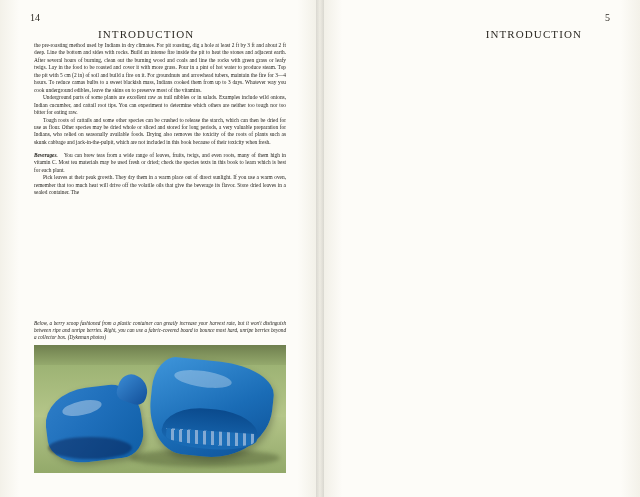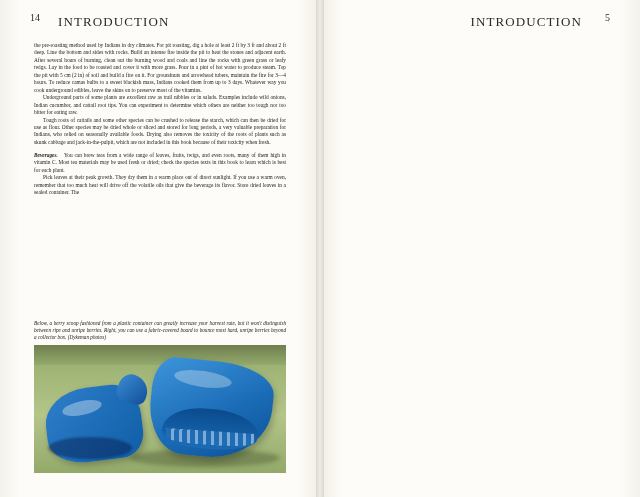--- a/index.html
+++ b/index.html
@@ -39,26 +39,27 @@
     position: absolute;
     left: 316px;
     top: 0;
     width: 8px;
     height: 497px;
     background: linear-gradient(to right, rgba(0,0,0,0.10), rgba(0,0,0,0.02) 45%, rgba(0,0,0,0.02) 55%, rgba(0,0,0,0.10));
   }
 
   .running-head {
     position: absolute;
-    top: 14px;
-    font-size: 13px;
+    top: 28px;
+    font-size: 11px;
     letter-spacing: 1.1px;
     color: #2d2a24;
     font-variant: small-caps;
     text-transform: uppercase;
+    margin-left: 40px;
   }
   .folio {
     position: absolute;
     top: 12px;
     font-size: 10px;
     color: #2d2a24;
   }
   .head-left-folio { left: 30px; }
   .head-left-title { left: 58px; }
   .head-right-title { right: 58px; }

